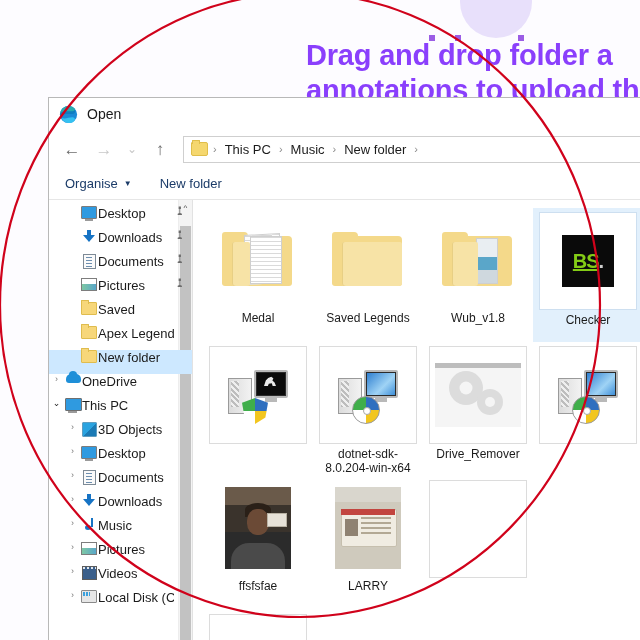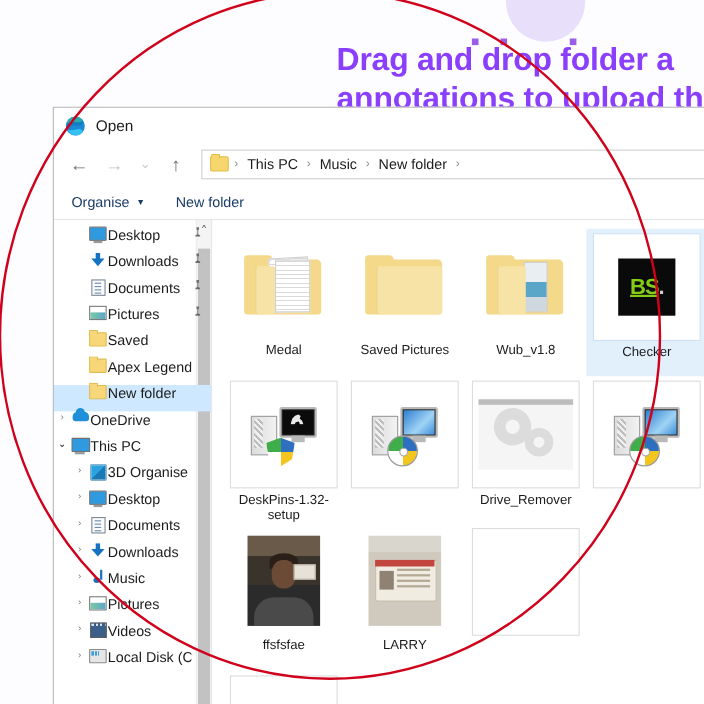--- a/index.html
+++ b/index.html
@@ -548,21 +548,21 @@
             <span class="i-pc"></span>
           </span>
           <span class="nav-label">This PC</span>
           <span class="pin"></span>
         </div>
         <div class="nav-item" style="padding-left: 16px;">
           <span class="chev">›</span>
           <span class="nav-ico">
             <span class="i-3d"></span>
           </span>
-          <span class="nav-label">3D Organise</span>
+          <span class="nav-label">3D Objects</span>
           <span class="pin"></span>
         </div>
         <div class="nav-item" style="padding-left: 16px;">
           <span class="chev">›</span>
           <span class="nav-ico">
             <span class="i-desktop"></span>
           </span>
           <span class="nav-label">Desktop</span>
           <span class="pin"></span>
         </div>
@@ -631,21 +631,21 @@
             <div class="cap">Medal</div>
           </div>
           <div class="cell">
             <div class="thumb">
               <div class="big-folder">
                 <span class="tab"></span>
                 <span class="bk"></span>
                 <span class="fr"></span>
               </div>
             </div>
-            <div class="cap">Saved Pictures</div>
+            <div class="cap">Saved Legends</div>
           </div>
           <div class="cell">
             <div class="thumb">
               <div class="big-folder">
                 <span class="tab"></span>
                 <span class="bk"></span>
                 <span class="photo"></span>
                 <span class="fr" style="width:26px"></span>
               </div>
             </div>
@@ -665,33 +665,33 @@
               <div class="inst">
                 <span class="box"></span>
                 <span class="mon dark">
                   <i></i>
                   <span class="horse"></span>
                   <span class="stand"></span>
                 </span>
                 <span class="shield"></span>
               </div>
             </div>
-            <div class="cap">DeskPins-1.32-setup</div>
           </div>
           <div class="cell">
             <div class="thumb framed">
               <div class="inst">
                 <span class="box"></span>
                 <span class="mon">
                   <i></i>
                   <span class="stand"></span>
                 </span>
                 <span class="cd"></span>
               </div>
             </div>
+            <div class="cap">dotnet-sdk-8.0.204-win-x64</div>
           </div>
           <div class="cell">
             <div class="thumb framed">
               <div class="gears">
                 <span class="gear-top"></span>
                 <span class="gr g1"></span>
                 <span class="gr g2"></span>
               </div>
             </div>
             <div class="cap">Drive_Remover</div>

